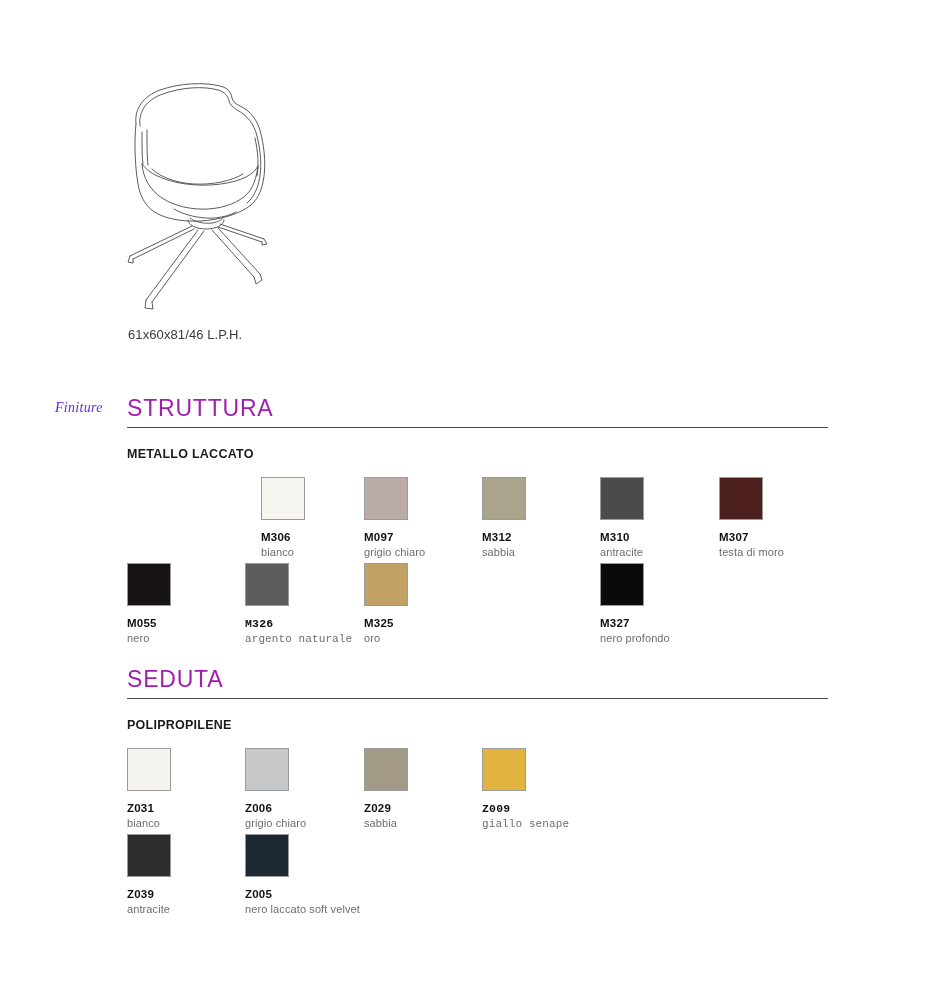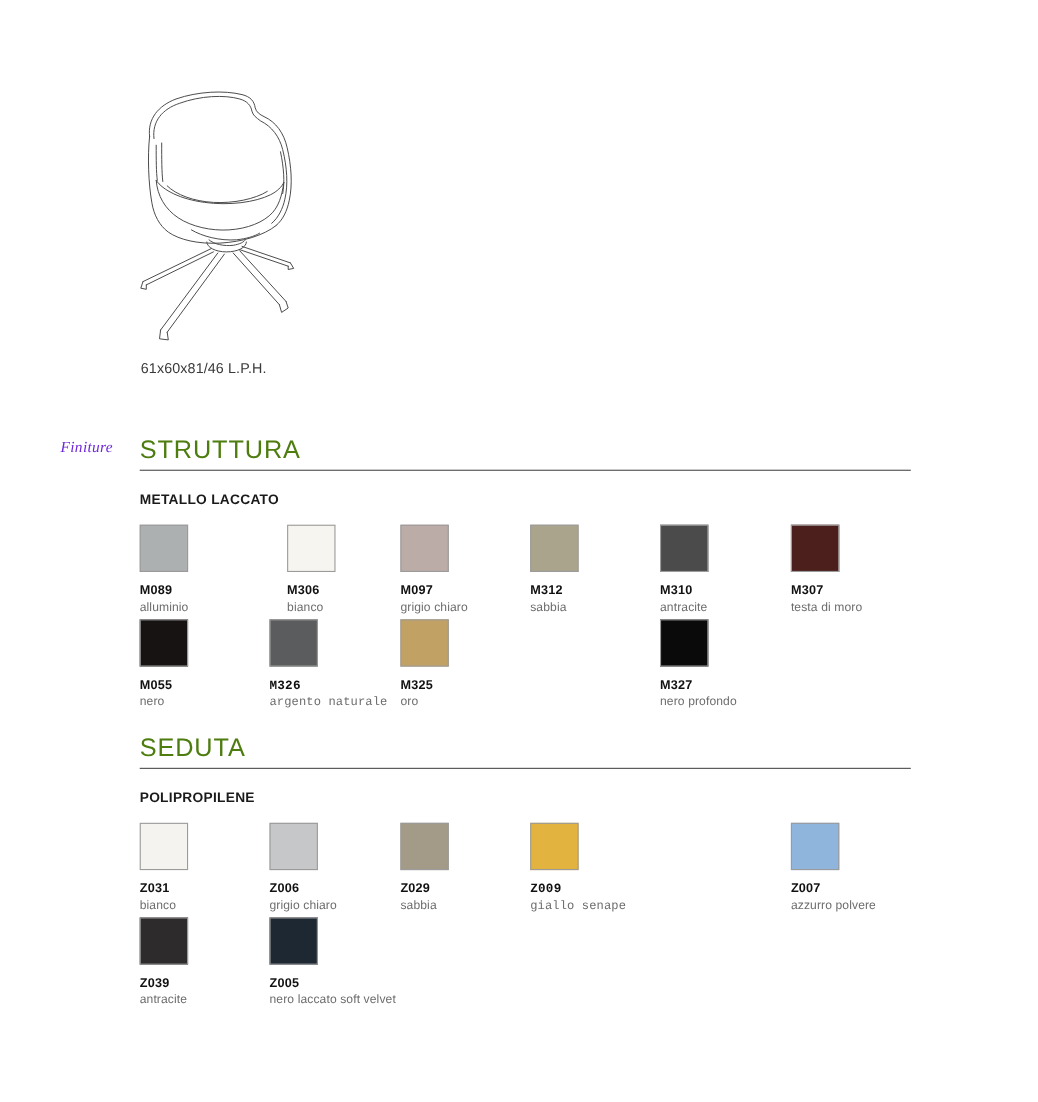--- a/index.html
+++ b/index.html
@@ -60,21 +60,21 @@
   
   .section {
     position: absolute;
     left: 127px;
     width: 701px;
   }
   .section-title {
     font-size: 23px;
     font-weight: 400;
     letter-spacing: 0.8px;
-    color: #4d7c0f;
+    color: #a21caf;
     line-height: 1.05;
     margin: 0;
     padding: 0 0 7px 0;
   }
   .section-rule {
     height: 1px;
     background: #4b4b4b;
     width: 701px;
   }
   .material-title {
@@ -177,25 +177,20 @@
 </div>
 
 <div class="side-label">Finiture</div>
 
 <div class="section" id="section-0" style="top:396px;">
   <h2 class="section-title">STRUTTURA</h2>
   <div class="section-rule"></div>
   <div class="material-title">METALLO LACCATO</div>
 
   <div class="swatch-row" style="margin-top:16px;">
-    <div class="swatch-cell" style="left:0px;">
-      <div class="swatch-chip" style="background: rgb(173, 176, 176);"></div>
-      <div class="swatch-code">M089</div>
-      <div class="swatch-name">alluminio</div>
-    </div>
     <div class="swatch-cell" style="left:118px;margin-left:16px;">
       <div class="swatch-chip" style="background: rgb(247, 245, 239);"></div>
       <div class="swatch-code">M306</div>
       <div class="swatch-name">bianco</div>
     </div>
     <div class="swatch-cell" style="left:237px;">
       <div class="swatch-chip" style="background: rgb(188, 172, 167);"></div>
       <div class="swatch-code">M097</div>
       <div class="swatch-name">grigio chiaro</div>
     </div>
@@ -259,25 +254,20 @@
     <div class="swatch-cell" style="left:237px;">
       <div class="swatch-chip" style="background: rgb(163, 154, 135);"></div>
       <div class="swatch-code">Z029</div>
       <div class="swatch-name">sabbia</div>
     </div>
     <div class="swatch-cell" style="left:355px;font-family:Liberation Mono, monospace;">
       <div class="swatch-chip" style="background: rgb(226, 179, 62);"></div>
       <div class="swatch-code">Z009</div>
       <div class="swatch-name">giallo senape</div>
     </div>
-    <div class="swatch-cell" style="left:592px;">
-      <div class="swatch-chip" style="background: rgb(143, 181, 221);"></div>
-      <div class="swatch-code">Z007</div>
-      <div class="swatch-name">azzurro polvere</div>
-    </div>
   </div>
 
   <div class="swatch-row">
     <div class="swatch-cell" style="left:0px;">
       <div class="swatch-chip" style="background: rgb(46, 43, 44);"></div>
       <div class="swatch-code">Z039</div>
       <div class="swatch-name">antracite</div>
     </div>
     <div class="swatch-cell" style="left:118px;">
       <div class="swatch-chip" style="background: rgb(29, 40, 51);"></div>

